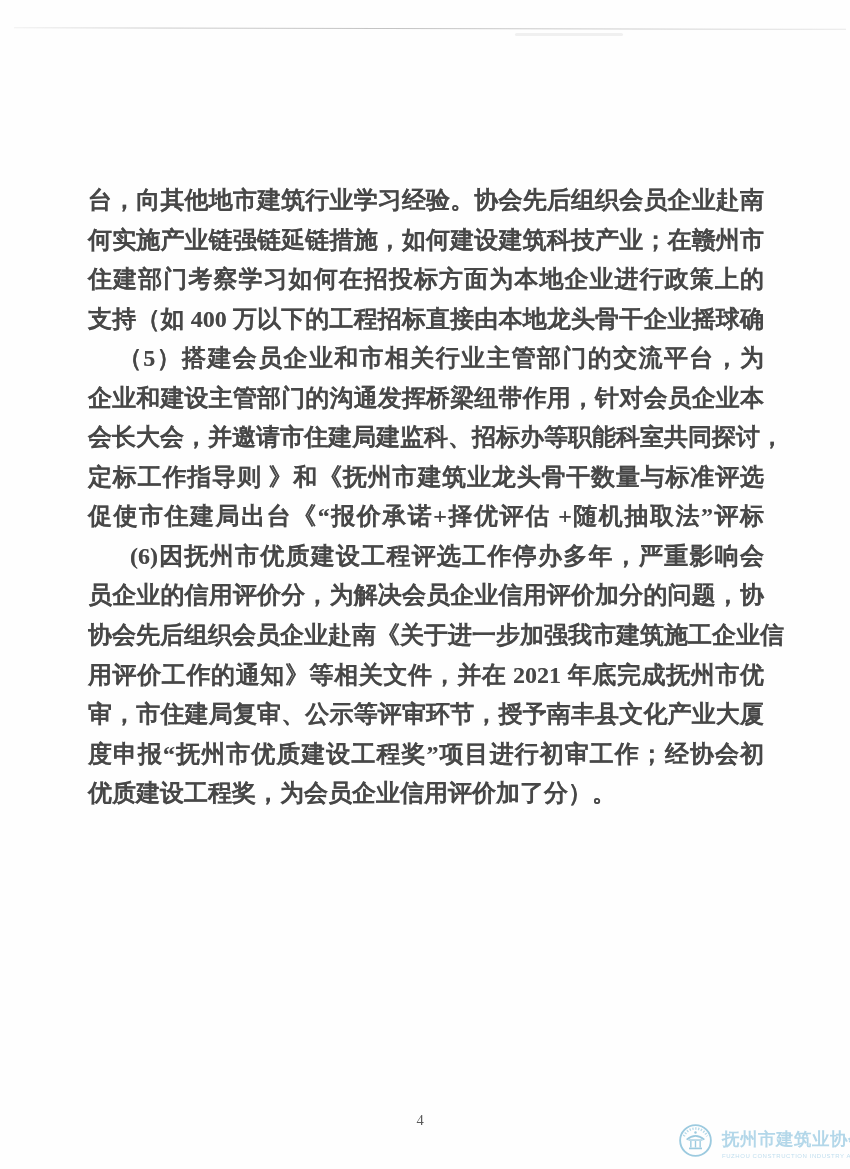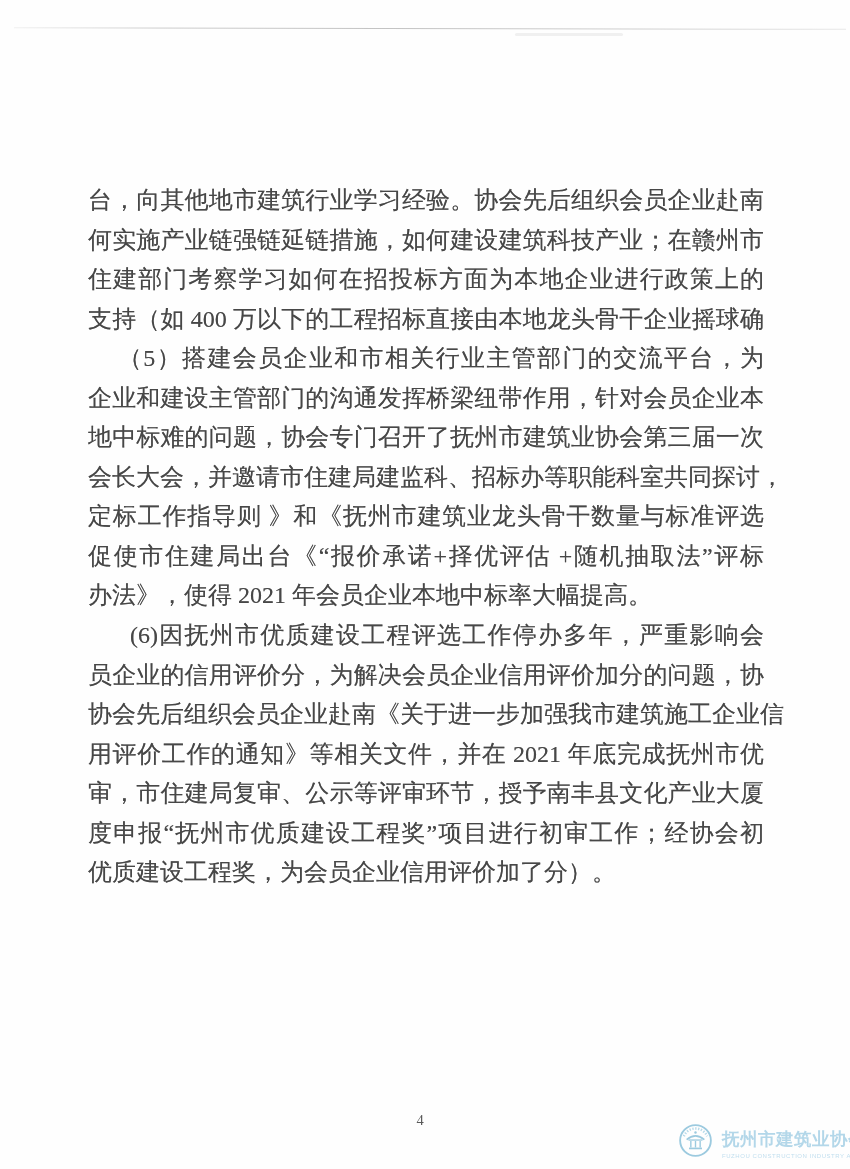--- a/index.html
+++ b/index.html
@@ -41,20 +41,21 @@
   .content {
     position: absolute;
     left: 88px;
     top: 181px;
     width: 676px;
     font-size: 24px;
     line-height: 39.55px;
     color: var(--body-text, #474747);
     text-shadow: 0 0 0.5px rgba(60,60,60,.55);
     letter-spacing: 0;
+    font-weight: bold;
   }
   .line {
     text-align: justify;
     text-align-last: justify;
     white-space: nowrap;
     height: 39.55px;
     overflow: visible;
   }
   .line.last {
     text-align-last: left;
@@ -108,25 +109,23 @@
   <div class="scan-line"></div>
   <div class="scan-smudge"></div>
 
   <div class="content" id="paragraphs">
       <div class="line">台，向其他地市建筑行业学习经验。协会先后组织会员企业赴南</div>
       <div class="line">何实施产业链强链延链措施，如何建设建筑科技产业；在赣州市</div>
       <div class="line">住建部门考察学习如何在招投标方面为本地企业进行政策上的</div>
       <div class="line">支持（如 400 万以下的工程招标直接由本地龙头骨干企业摇球确</div>
       <div class="line" style="text-indent: 30px;">（5）搭建会员企业和市相关行业主管部门的交流平台，为</div>
       <div class="line">企业和建设主管部门的沟通发挥桥梁纽带作用，针对会员企业本</div>
-      <div class="line">地中标难的问题，协会专门召开了抚州市建筑业协会第三届一次</div>
       <div class="line">会长大会，并邀请市住建局建监科、招标办等职能科室共同探讨，</div>
       <div class="line">定标工作指导则 》和《抚州市建筑业龙头骨干数量与标准评选</div>
       <div class="line">促使市住建局出台《“报价承诺+择优评估 +随机抽取法”评标</div>
-      <div class="line last">办法》，使得 2021 年会员企业本地中标率大幅提高。</div>
       <div class="line" style="text-indent: 42px;">(6)因抚州市优质建设工程评选工作停办多年，严重影响会</div>
       <div class="line">员企业的信用评价分，为解决会员企业信用评价加分的问题，协</div>
       <div class="line">协会先后组织会员企业赴南《关于进一步加强我市建筑施工企业信</div>
       <div class="line">用评价工作的通知》等相关文件，并在 2021 年底完成抚州市优</div>
       <div class="line">审，市住建局复审、公示等评审环节，授予南丰县文化产业大厦</div>
       <div class="line">度申报“抚州市优质建设工程奖”项目进行初审工作；经协会初</div>
       <div class="line last">优质建设工程奖，为会员企业信用评价加了分）。</div>
     </div>
 
   <div class="page-number">4</div>

